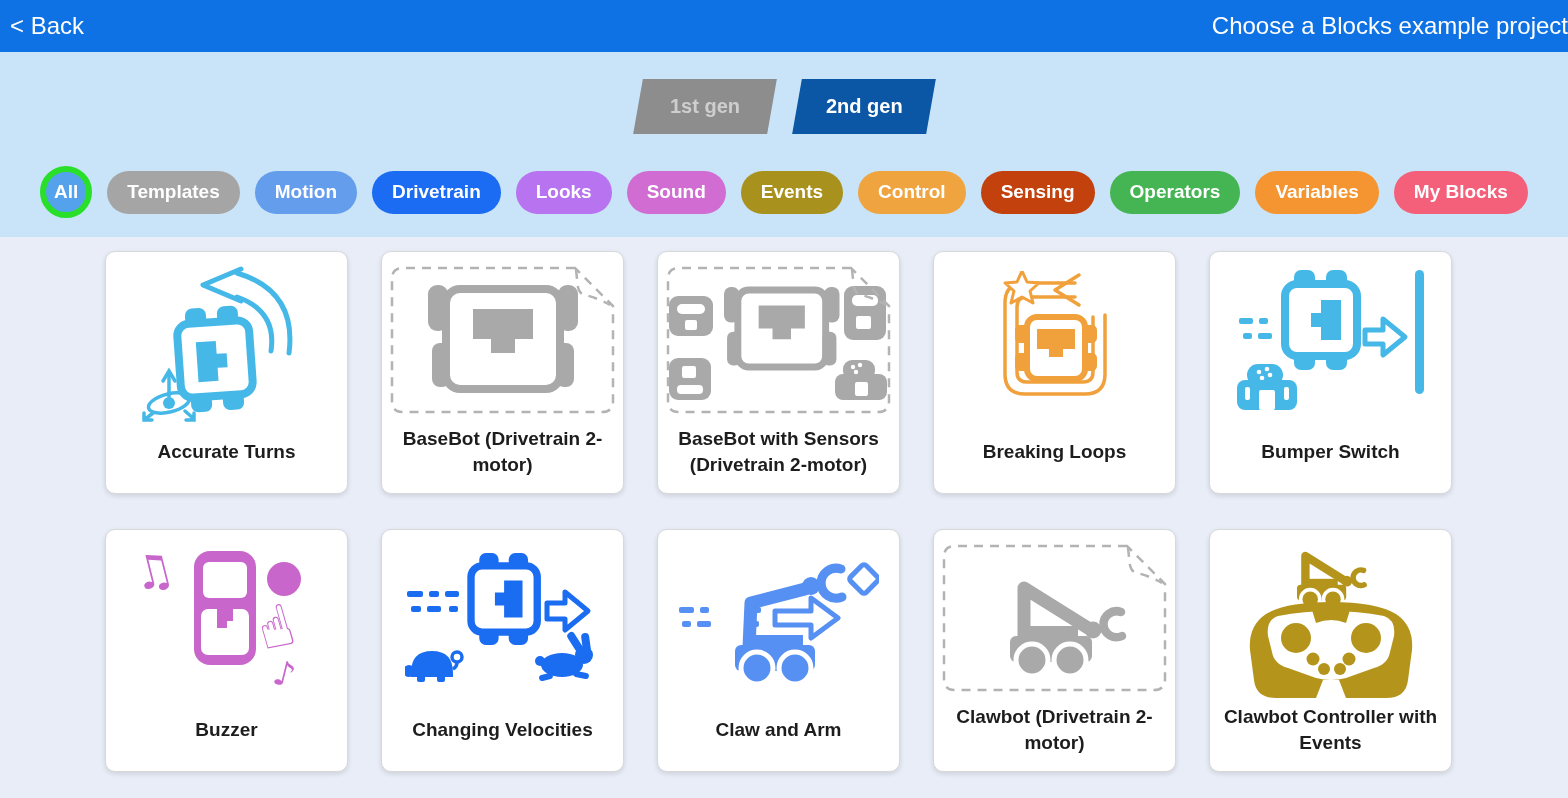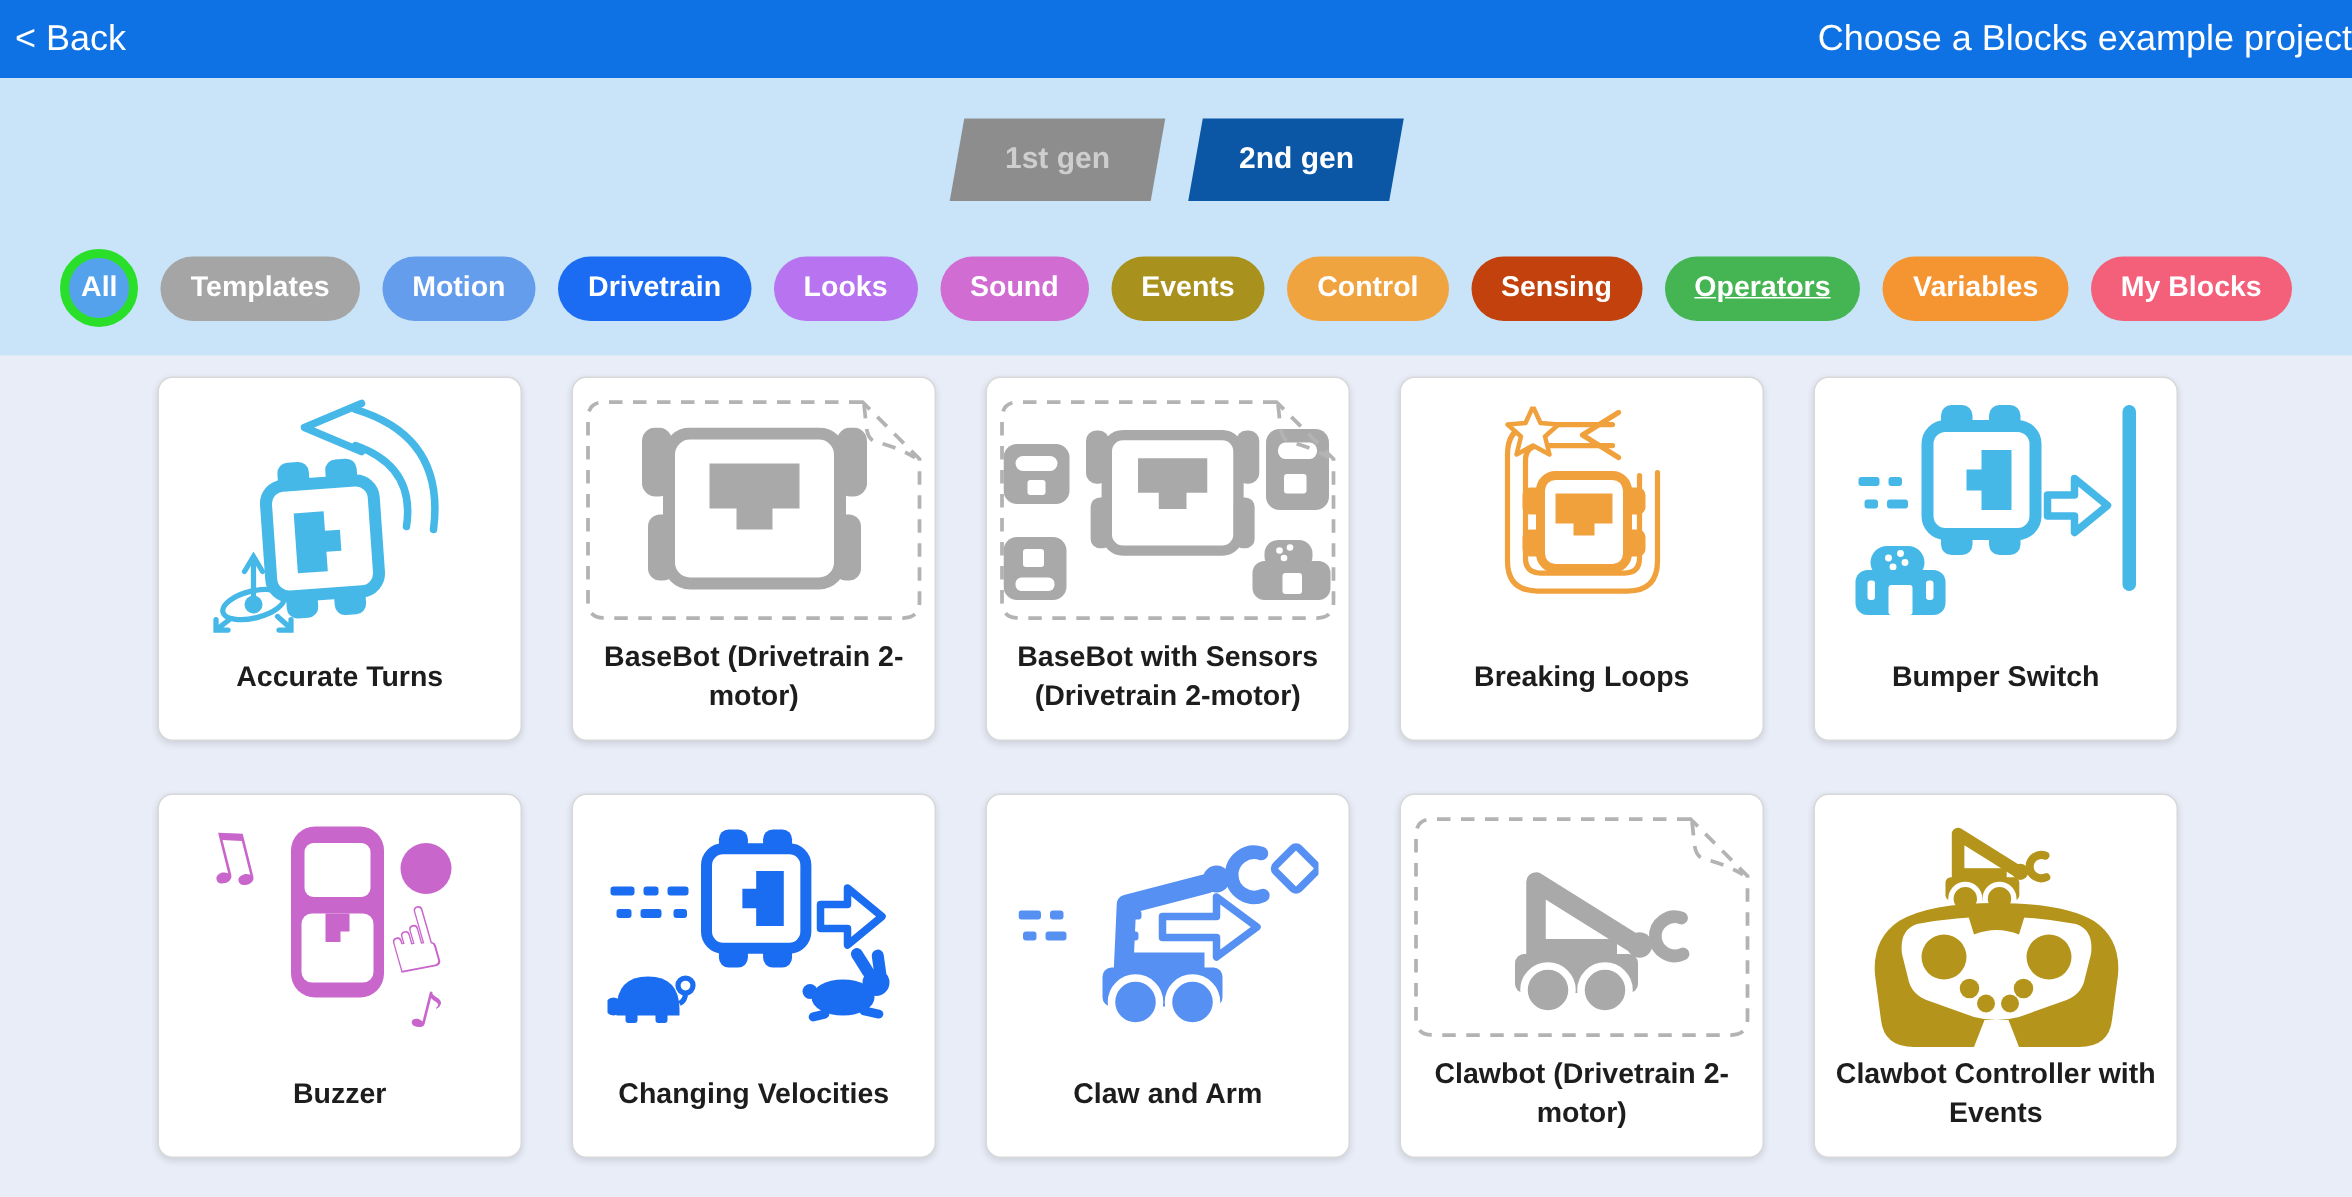--- a/index.html
+++ b/index.html
@@ -87,21 +87,21 @@
   <div class="pills">
     <button class="pill pill-all" style="background-color: rgb(85, 162, 236); border-color: rgb(42, 223, 42);">All</button>
     <button class="pill" style="background-color: rgb(165, 165, 165);">Templates</button>
     <button class="pill" style="background-color: rgb(101, 157, 237);">Motion</button>
     <button class="pill" style="background-color: rgb(27, 108, 242);">Drivetrain</button>
     <button class="pill" style="background-color: rgb(184, 115, 240);">Looks</button>
     <button class="pill" style="background-color: rgb(208, 108, 210);">Sound</button>
     <button class="pill" style="background-color: rgb(169, 145, 29);">Events</button>
     <button class="pill" style="background-color: rgb(240, 164, 64);">Control</button>
     <button class="pill" style="background-color: #c2410c;">Sensing</button>
-    <button class="pill" style="background-color: rgb(68, 181, 82); text-decoration: underline;">Operators</button>
+    <button class="pill" style="background-color: rgb(68, 181, 82);">Operators</button>
     <button class="pill" style="background-color: rgb(245, 149, 49);">Variables</button>
     <button class="pill" style="background-color: rgb(244, 96, 122);">My Blocks</button>
   </div>
 </div>
 
 <div class="grid">
 
   <div class="card">
     <div class="icon-area">
       <svg width="180" height="172" viewBox="0 0 180 172">

